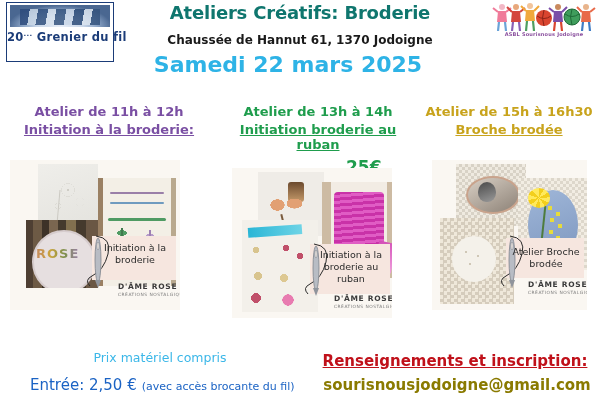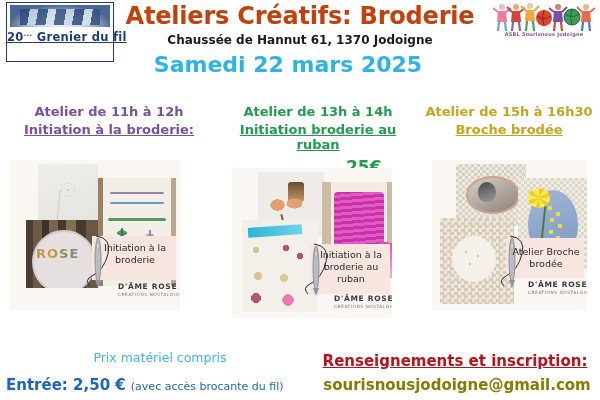--- a/index.html
+++ b/index.html
@@ -18,39 +18,39 @@
     border:1px solid #1b3c78;background:#ffffff;box-sizing:border-box;}
   .lg-photo{position:absolute;left:3px;top:2px;width:100px;height:22px;
     background:
       radial-gradient(ellipse 52px 22px at 50% 100%, #e8eef7 0%, #c8d6e8 45%, #8ba4c6 72%, #4a6791 100%);
     overflow:hidden;border:0;}
   .lg-photo:after{content:"";position:absolute;left:10px;top:4px;width:80px;height:16px;
     background:linear-gradient(100deg,#2c4a7c 0 12%,#c9d7e6 12% 22%,#33527f 22% 34%,#d9e3ee 34% 44%,#36557f 44% 56%,#cbd8e8 56% 66%,#2e4d79 66% 78%,#dce5ef 78% 88%,#34537d 88% 100%);
     opacity:.85;}
   .lg-band{position:absolute;left:0;top:24px;width:106px;height:15px;
     color:#1b3c78;font-weight:bold;font-size:11.5px;letter-spacing:.3px;
-    text-align:left;line-height:15px;white-space:nowrap;text-decoration:underline;}
+    text-align:left;line-height:15px;white-space:nowrap;}
   .lg-band .sup{font-size:7px;vertical-align:super;}
   .lg-bottom{position:absolute;left:0;top:39px;width:106px;height:19px;
     background:#ffffff;}
   .lg-jod{position:absolute;left:22px;top:1px;width:62px;height:16px;
     background:#ffffff;border:1px solid #1b3c78;color:#1b3c78;font-weight:bold;
     font-size:11px;text-align:center;line-height:15px;box-sizing:border-box;}
   .lg-tri-l,.lg-tri-r{position:absolute;top:2px;width:0;height:0;
     border-left:10px solid transparent;border-right:10px solid transparent;
     border-bottom:13px solid transparent;}
   .lg-tri-l{left:2px;}
   .lg-tri-r{right:2px;}
   .lg-tri-l:before,.lg-tri-r:before{content:"";position:absolute;left:-10px;top:0;
     width:20px;height:13px;
     background:linear-gradient(to top right,transparent 48%,#1b3c78 48% 53%,transparent 53%),
                linear-gradient(to top left,transparent 48%,#1b3c78 48% 53%,transparent 53%);}
 
   .title-main{position:absolute;left:120px;top:2px;width:360px;text-align:center;
-    color:#c2410c;font-weight:bold;font-size:24px;letter-spacing:-0.2px;
+    color:#0f766e;font-weight:bold;font-size:18px;letter-spacing:-0.2px;
     font-family:"DejaVu Sans", sans-serif;}
   .title-addr{position:absolute;left:120px;top:33px;width:360px;text-align:center;
     color:#1a1a1a;font-weight:bold;font-size:12px;}
   .title-date{position:absolute;left:108px;top:52px;width:360px;text-align:center;
     color:#2eb3e6;font-weight:bold;font-size:22px;}
 
   .logo-asbl{position:absolute;right:4px;top:2px;width:104px;height:42px;}
   .asbl-kids{position:absolute;left:0;top:0;width:104px;height:30px;}
   .asbl-txt{position:absolute;left:0;top:29px;width:104px;text-align:center;
     font-size:5px;color:#8a4f9e;font-weight:bold;letter-spacing:.2px;}
@@ -180,21 +180,21 @@
   .cap-box{position:absolute;background:#f6e6df;}
   .cap-txt{position:absolute;text-align:center;color:#2b2b2b;font-size:9.5px;line-height:12px;font-weight:500;}
   .brand{position:absolute;text-align:left;margin-left:20px;}
   .brand .b1{font-size:7.5px;font-weight:bold;color:#3a3a3a;letter-spacing:.7px;}
   .brand .b2{font-size:4.4px;color:#7a7a7a;letter-spacing:.5px;margin-top:1px;}
 
   
   .foot-mat{position:absolute;left:40px;top:350px;width:240px;text-align:center;
     color:#3bb7e8;font-size:12.5px;}
   .foot-entry{position:absolute;left:6px;top:375px;width:300px;color:#1b63c4;}
-  .foot-entry .big{font-size:15px;font-weight:bold;}
+  .foot-entry .big{font-size:15px;font-weight:normal;margin-left:24px;}
   .foot-entry .small{font-size:11px;}
 
   .foot-rens{position:absolute;left:314px;top:352px;width:282px;text-align:center;
     color:#c0111a;font-size:15px;font-weight:bold;text-decoration:underline;}
   .foot-mail{position:absolute;left:314px;top:376px;width:286px;text-align:center;
     color:#8a7a00;font-size:15px;font-weight:bold;}
 </style>
 </head>
 <body>
 

